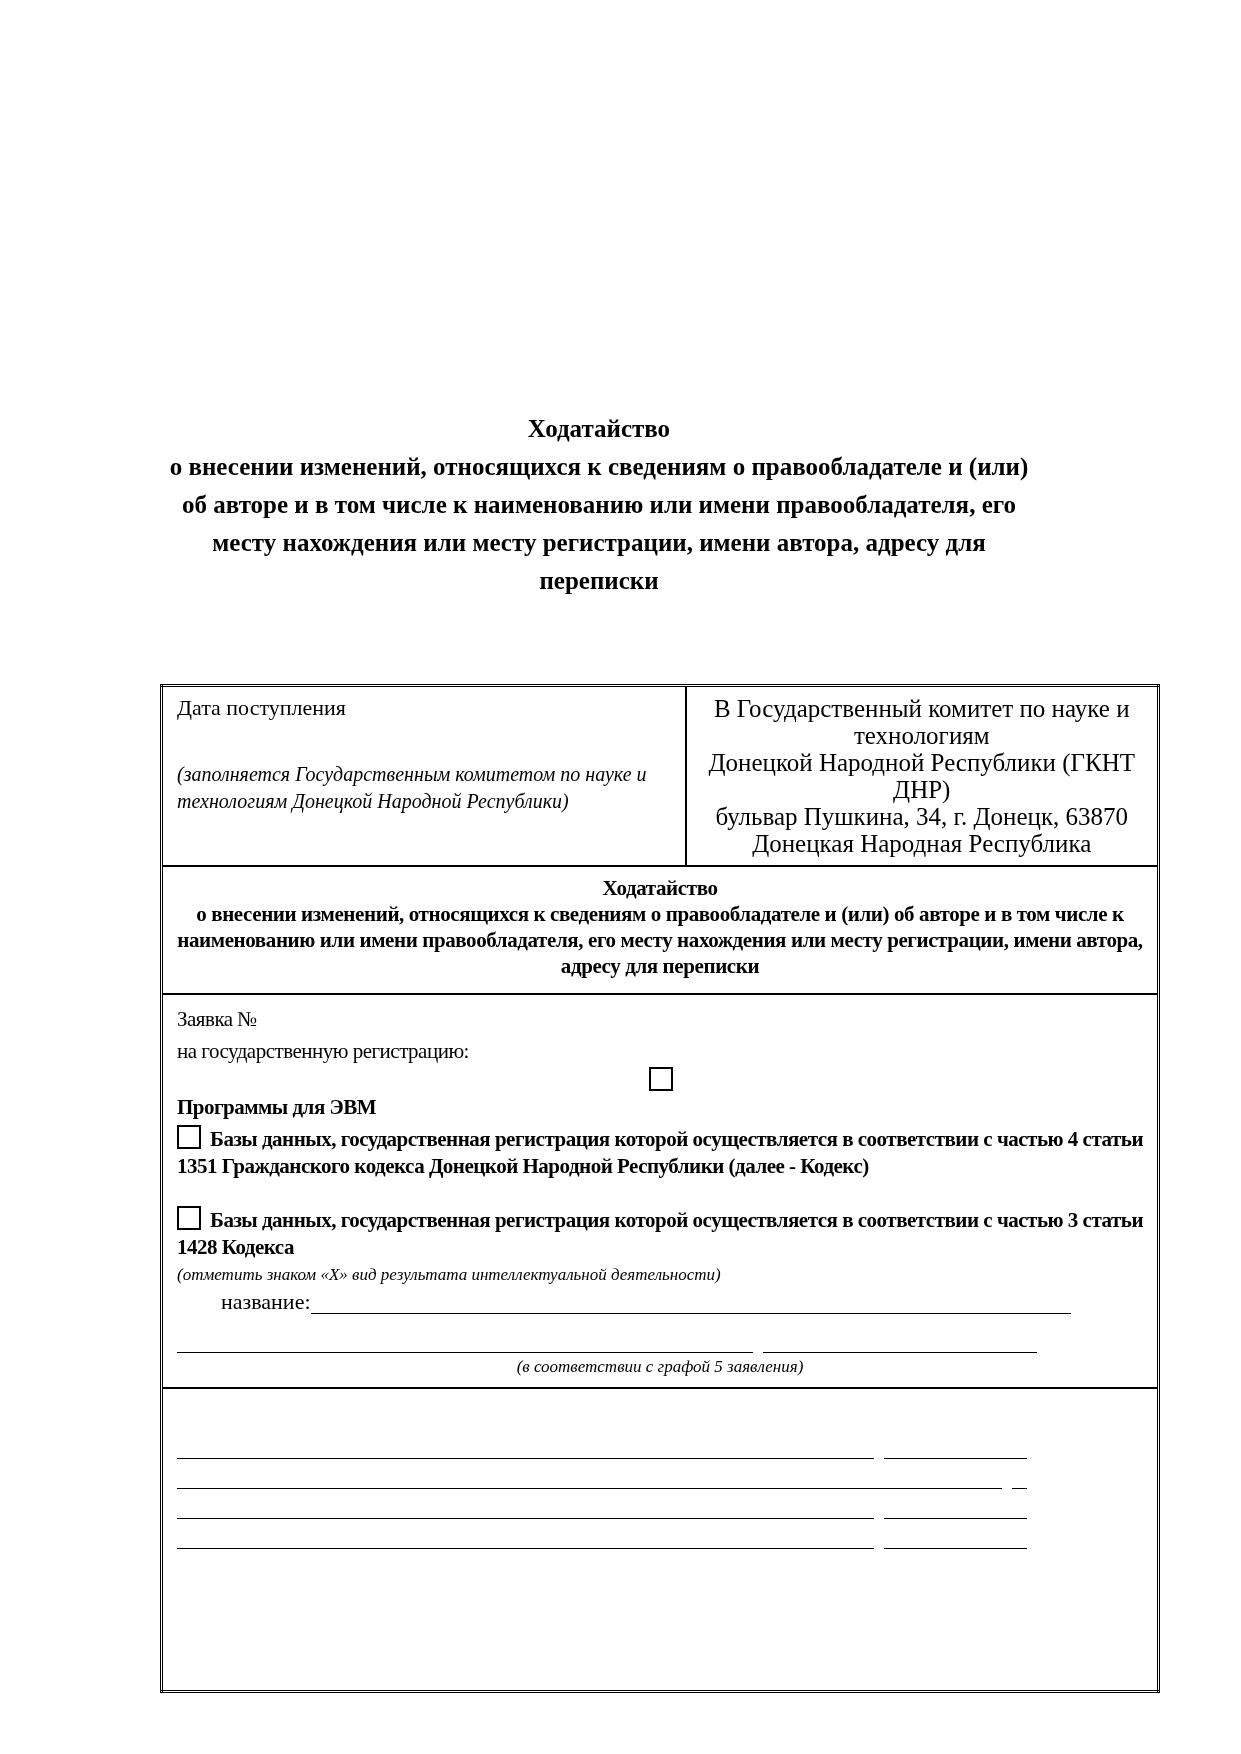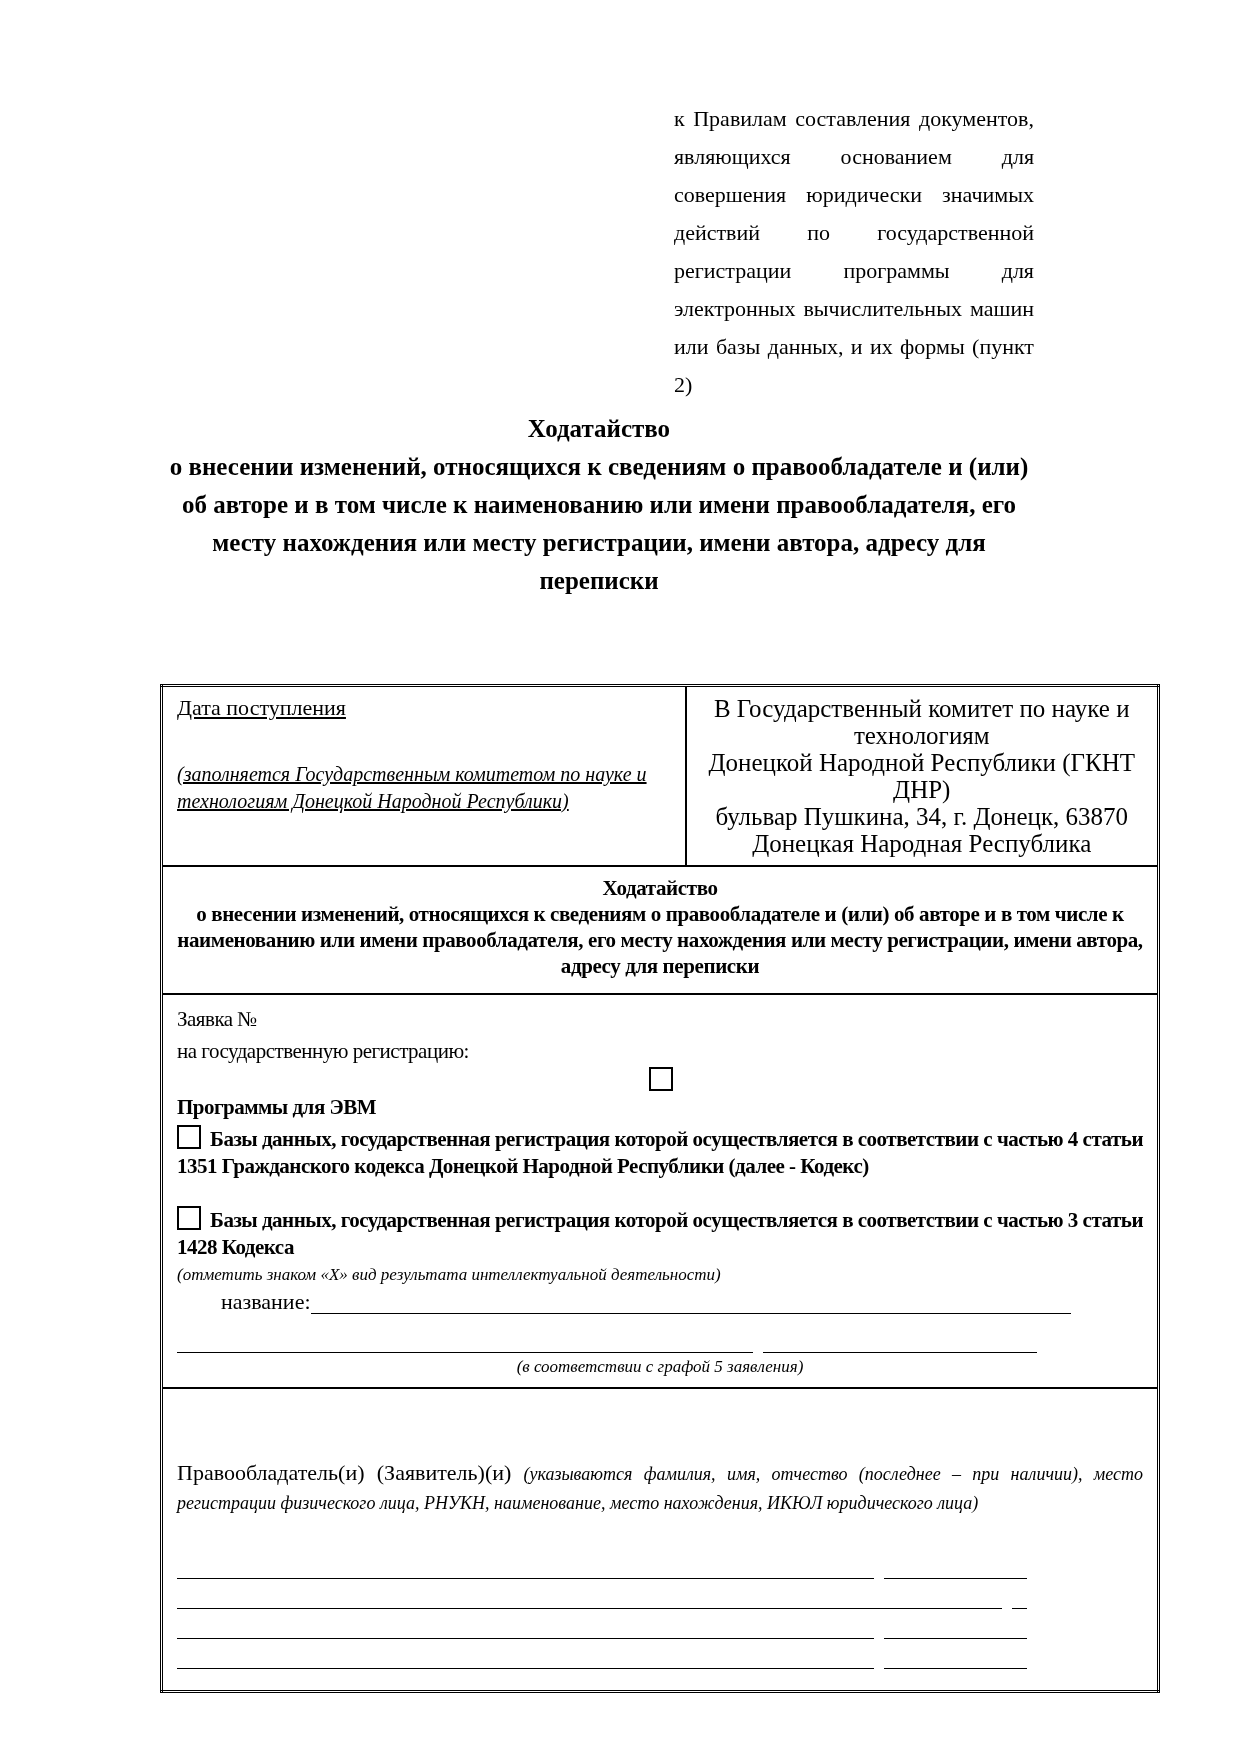--- a/index.html
+++ b/index.html
@@ -53,21 +53,21 @@
     table-layout: fixed;
   }
   table.form-table td {
     border: 2px solid #000;
     vertical-align: top;
     padding: 8px 14px;
     font-size: 21px;
     line-height: 26px;
   }
 
-  .cell-date { width: 49.5%; height: 143px; text-decoration: underline; }
+  .cell-date { width: 49.5%; height: 143px; }
   .cell-date .date-label { font-size: 22px; }
   .cell-date .date-note {
     margin-top: 40px;
     font-style: italic;
     font-size: 20px;
     line-height: 27px;
   }
 
   .cell-addressee { text-align: center; }
   .cell-addressee .addr-line { font-size: 25px; line-height: 27px; }
@@ -164,21 +164,20 @@
 
   .rh-lines { margin-top: 32px; }
   .rh-lines .fill-row { width: 88%; margin-top: 0; }
 </style>
 </head>
 <body>
 
 <div class="page">
 
   <div class="appendix">
-    <div class="body">к Правилам составления документов, являющихся основанием для совершения юридически значимых действий по государственной регистрации программы для электронных вычислительных машин или базы данных, и их формы (пункт 2)</div>
   </div>
 
   <div class="doc-title">
     <div>Ходатайство</div>
     <div>о внесении изменений, относящихся к сведениям о правообладателе и (или) об авторе и в том числе к наименованию или имени правообладателя, его месту нахождения или месту регистрации, имени автора, адресу для переписки</div>
   </div>
 
   <table class="form-table">
     <tbody>
         <tr>
@@ -230,24 +229,20 @@
           <span class="underline-seg" style="flex:0 0 67%;"></span>
           <span class="underline-seg" style="flex:1 1 auto;"></span>
         </div>
 
         <div class="caption-center">(в соответствии с графой 5 заявления)</div>
       </td>
     </tr>
 
     <tr>
       <td class="cell-rightholder" colspan="2">
-        <div class="rh-para">
-          <span class="rh-label">Правообладатель(и) (Заявитель)(и)</span>
-          <span class="rh-note">(указываются фамилия, имя, отчество (последнее – при наличии), место регистрации физического лица, РНУКН, наименование, место нахождения, ИКЮЛ юридического лица)</span>
-        </div>
         <div class="rh-lines">
           <div class="fill-row">
             <span class="underline-seg" style="flex:0 0 82%;"></span>
             <span class="underline-seg" style="flex:1 1 auto;"></span>
           </div>
           <div class="fill-row">
             <span class="underline-seg" style="flex:0 0 97%;"></span>
             <span class="underline-seg" style="flex:1 1 auto;"></span>
           </div>
           <div class="fill-row">

